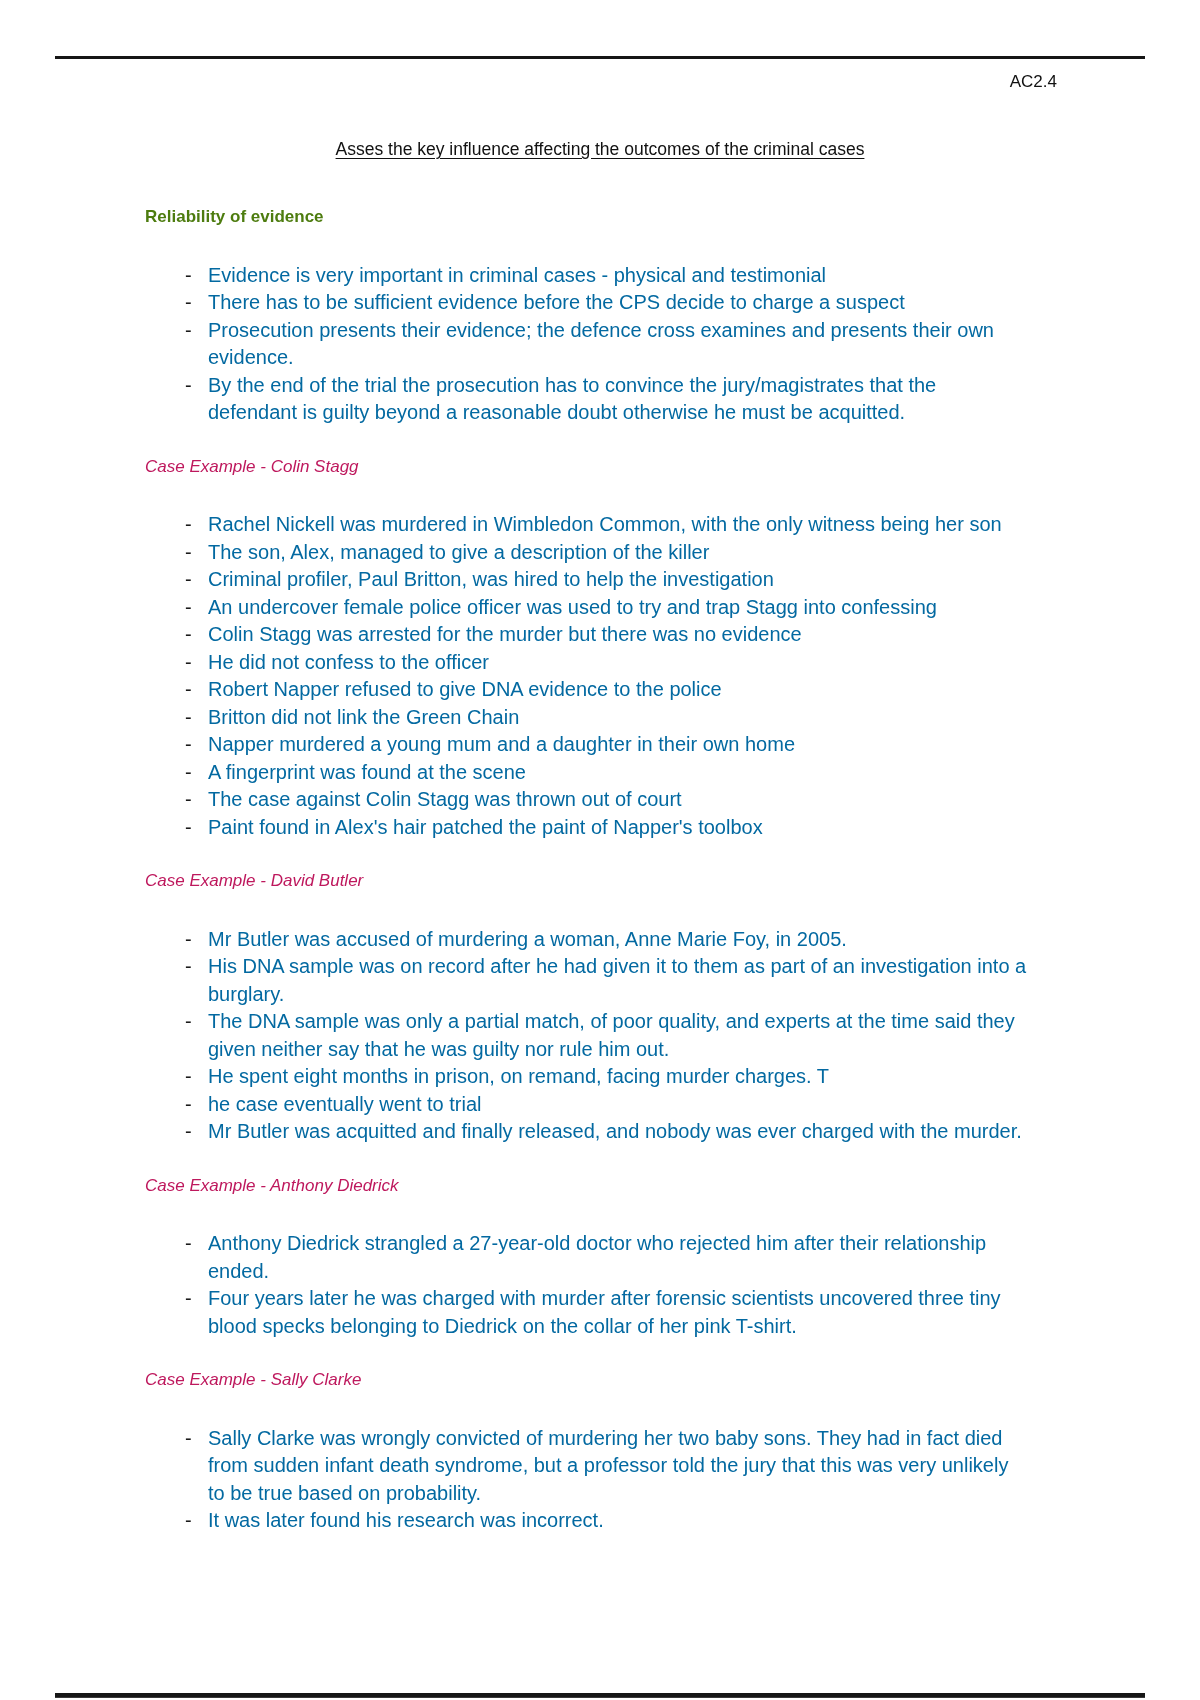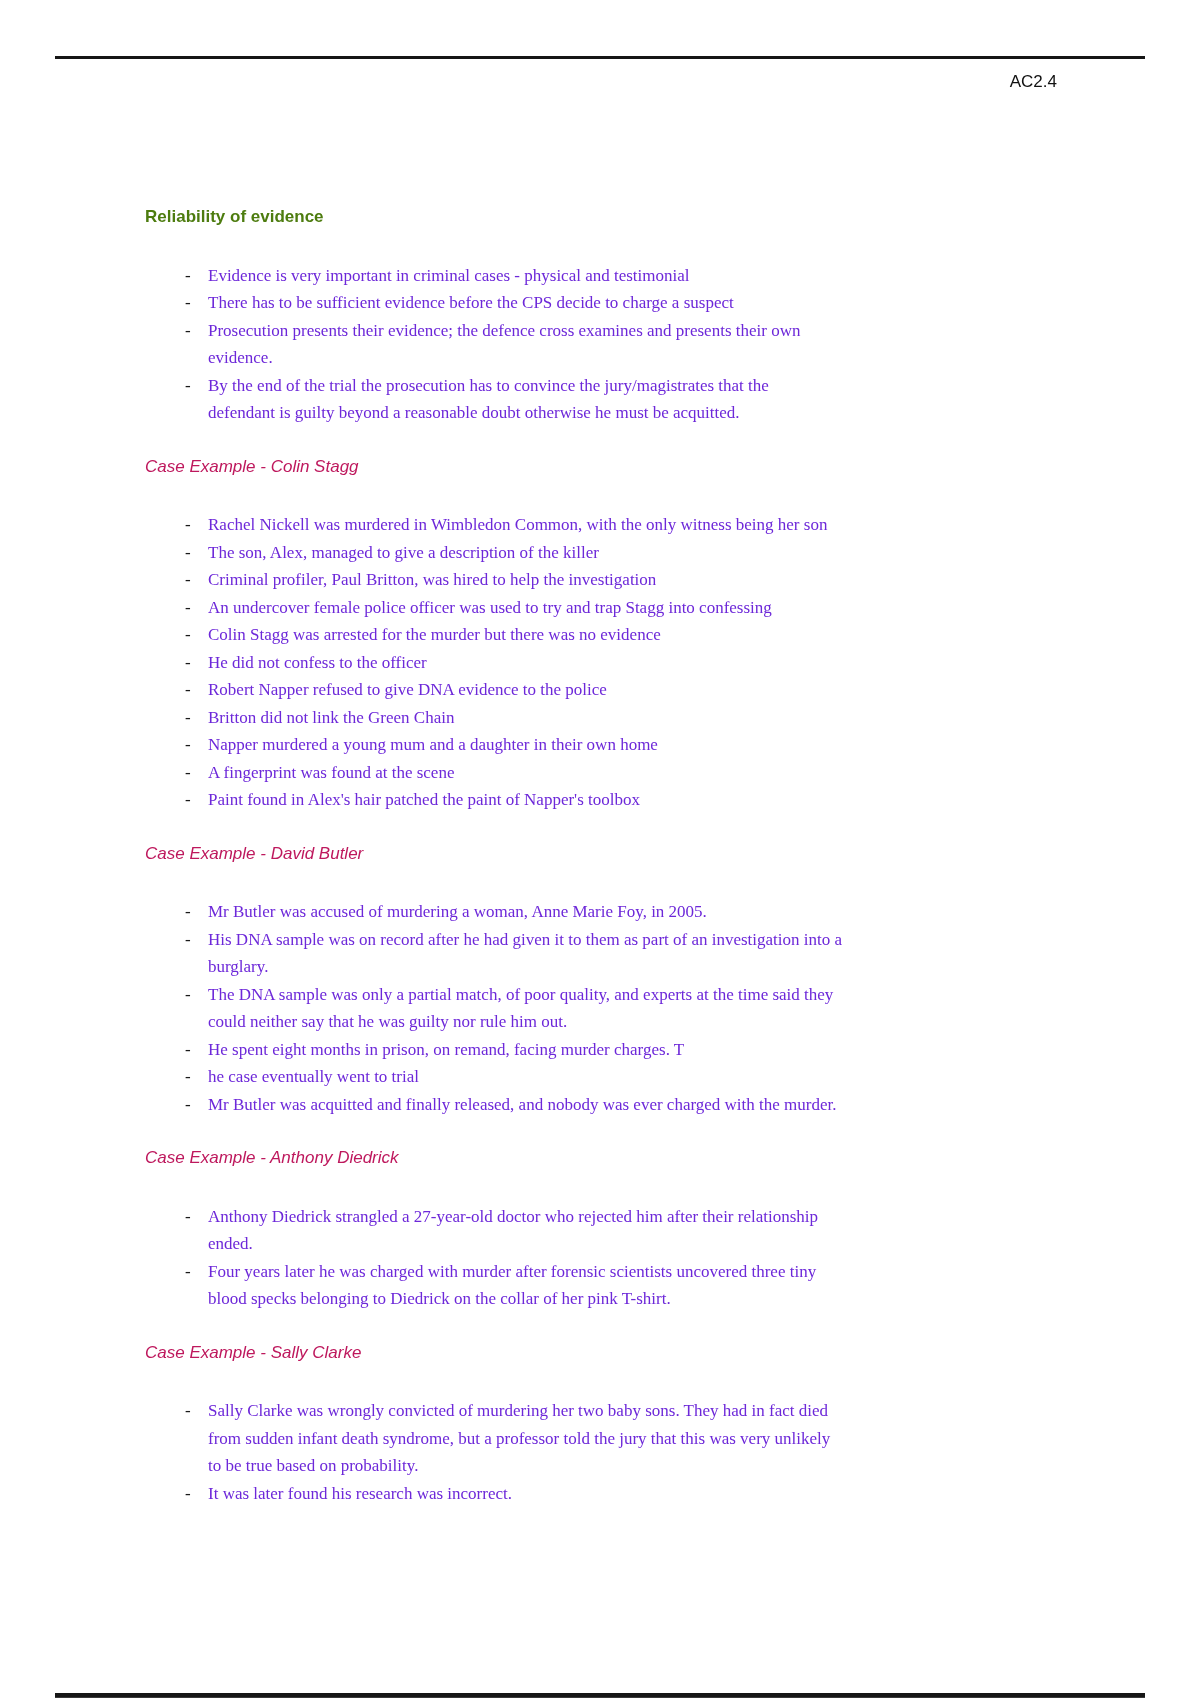--- a/index.html
+++ b/index.html
@@ -73,41 +73,41 @@
     color: #be185d;
   }
   ul.bullet-list {
     list-style: none;
     margin: 31px 0 26px 0;
     padding: 0;
   }
   ul.bullet-list li {
     position: relative;
     padding-left: 63px;
-    font-size: 17px;
+    font-size: 20px;
     line-height: 27.5px;
     white-space: pre-line;
-    color: #6d28d9;
-    font-family: Liberation Serif, serif;
+    color: #0369a1;
   }
   ul.bullet-list li::before {
     content: "-";
     position: absolute;
     left: 40px;
     top: 0;
     line-height: 27.5px;
     color: #1a1a1a;
   }
 </style>
 </head>
 <body>
 
 <div class="page">
   <div class="rule rule-top"></div>
   <div class="doc-code">AC2.4</div>
+  <div class="doc-title">Asses the key influence affecting the outcomes of the criminal cases</div>
   <div class="content" id="content">
       <h2 class="section-heading h-bold">Reliability of evidence</h2>
       <ul class="bullet-list">
         <li>Evidence is very important in criminal cases - physical and testimonial</li>
         <li>There has to be sufficient evidence before the CPS decide to charge a suspect</li>
         <li>Prosecution presents their evidence; the defence cross examines and presents their own
 evidence.</li>
         <li>By the end of the trial the prosecution has to convince the jury/magistrates that the
 defendant is guilty beyond a reasonable doubt otherwise he must be acquitted.</li>
       </ul>
@@ -116,29 +116,30 @@
         <li>Rachel Nickell was murdered in Wimbledon Common, with the only witness being her son</li>
         <li>The son, Alex, managed to give a description of the killer</li>
         <li>Criminal profiler, Paul Britton, was hired to help the investigation</li>
         <li>An undercover female police officer was used to try and trap Stagg into confessing</li>
         <li>Colin Stagg was arrested for the murder but there was no evidence</li>
         <li>He did not confess to the officer</li>
         <li>Robert Napper refused to give DNA evidence to the police</li>
         <li>Britton did not link the Green Chain</li>
         <li>Napper murdered a young mum and a daughter in their own home</li>
         <li>A fingerprint was found at the scene</li>
+        <li>The case against Colin Stagg was thrown out of court</li>
         <li>Paint found in Alex's hair patched the paint of Napper's toolbox</li>
       </ul>
       <h2 class="section-heading h-italic">Case Example - David Butler</h2>
       <ul class="bullet-list">
         <li>Mr Butler was accused of murdering a woman, Anne Marie Foy, in 2005.</li>
         <li>His DNA sample was on record after he had given it to them as part of an investigation into a
 burglary.</li>
         <li>The DNA sample was only a partial match, of poor quality, and experts at the time said they
-could neither say that he was guilty nor rule him out.</li>
+given neither say that he was guilty nor rule him out.</li>
         <li>He spent eight months in prison, on remand, facing murder charges. T</li>
         <li>he case eventually went to trial</li>
         <li>Mr Butler was acquitted and finally released, and nobody was ever charged with the murder.</li>
       </ul>
       <h2 class="section-heading h-italic">Case Example - Anthony Diedrick</h2>
       <ul class="bullet-list">
         <li>Anthony Diedrick strangled a 27-year-old doctor who rejected him after their relationship
 ended.</li>
         <li>Four years later he was charged with murder after forensic scientists uncovered three tiny
 blood specks belonging to Diedrick on the collar of her pink T-shirt.</li>

